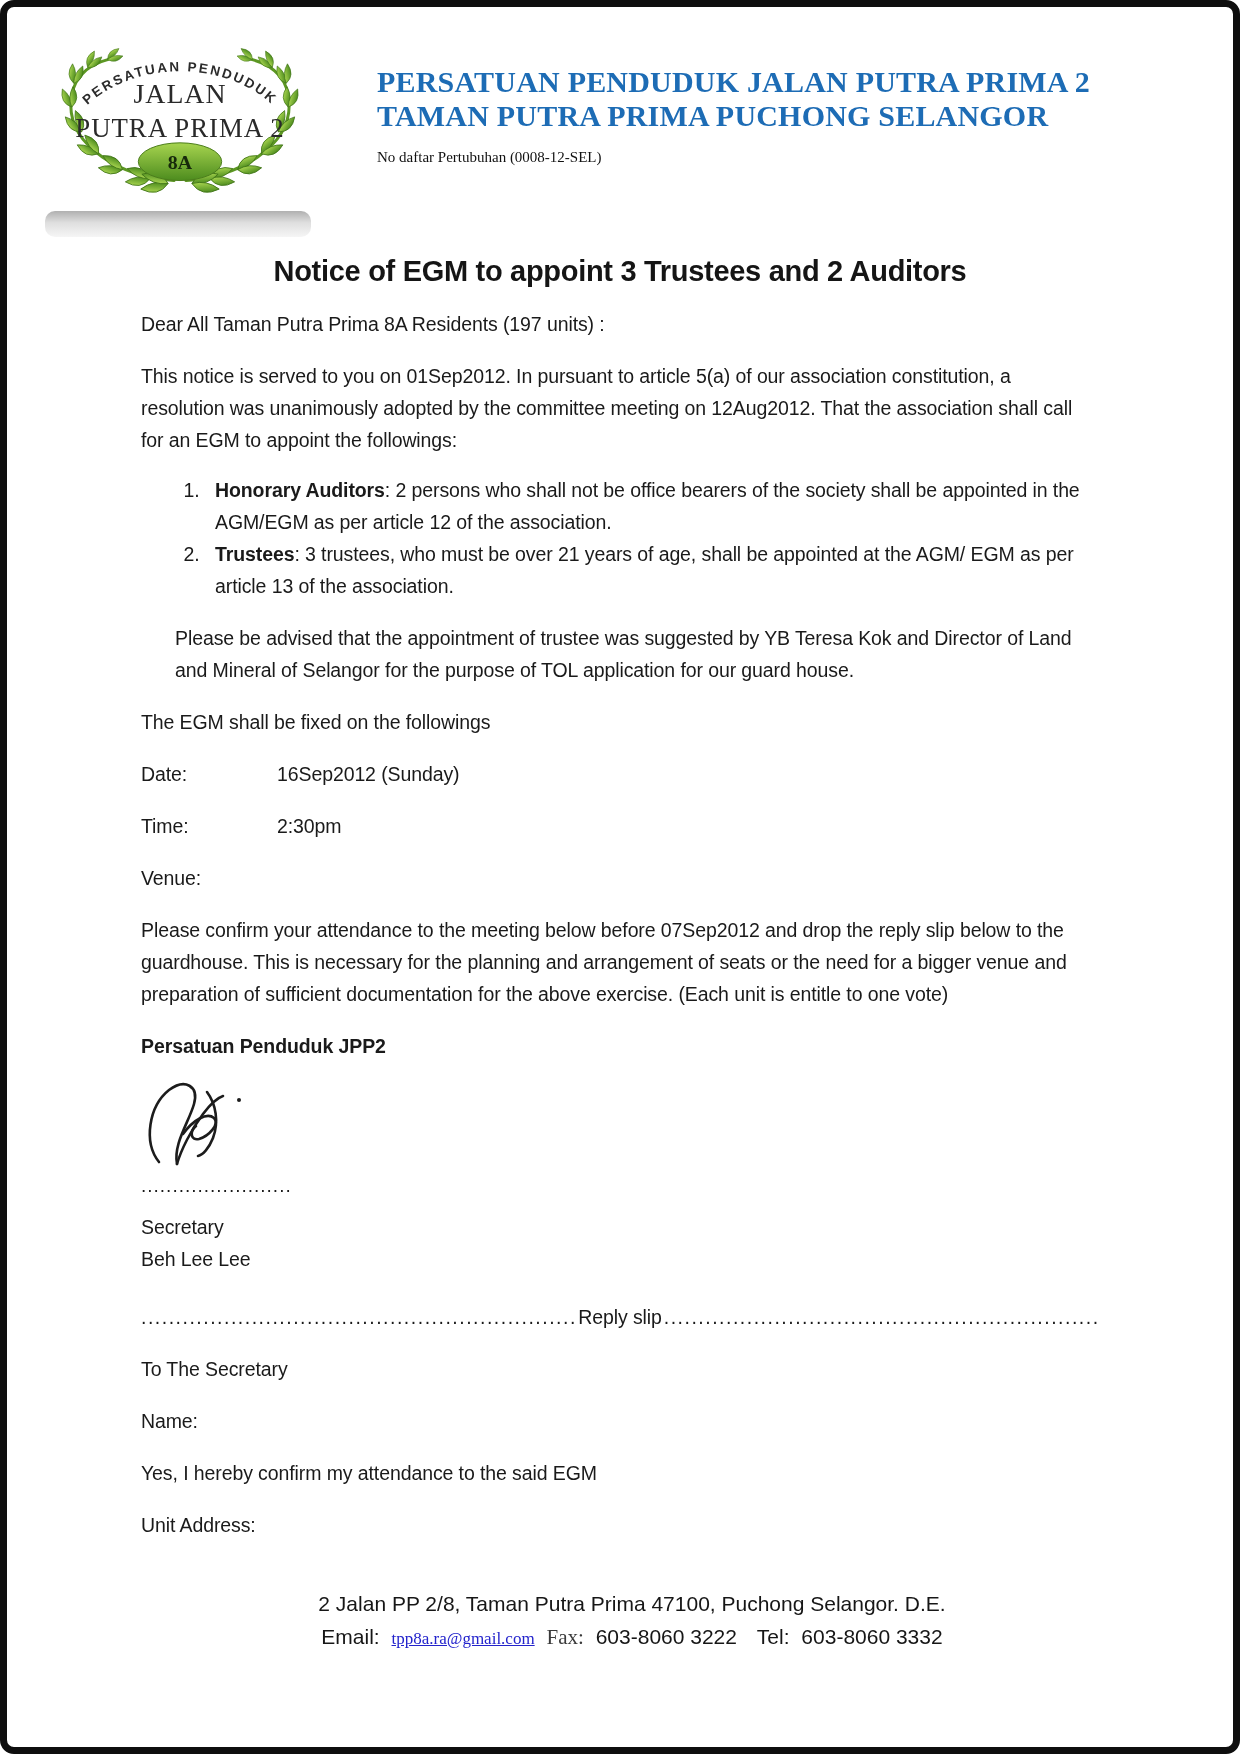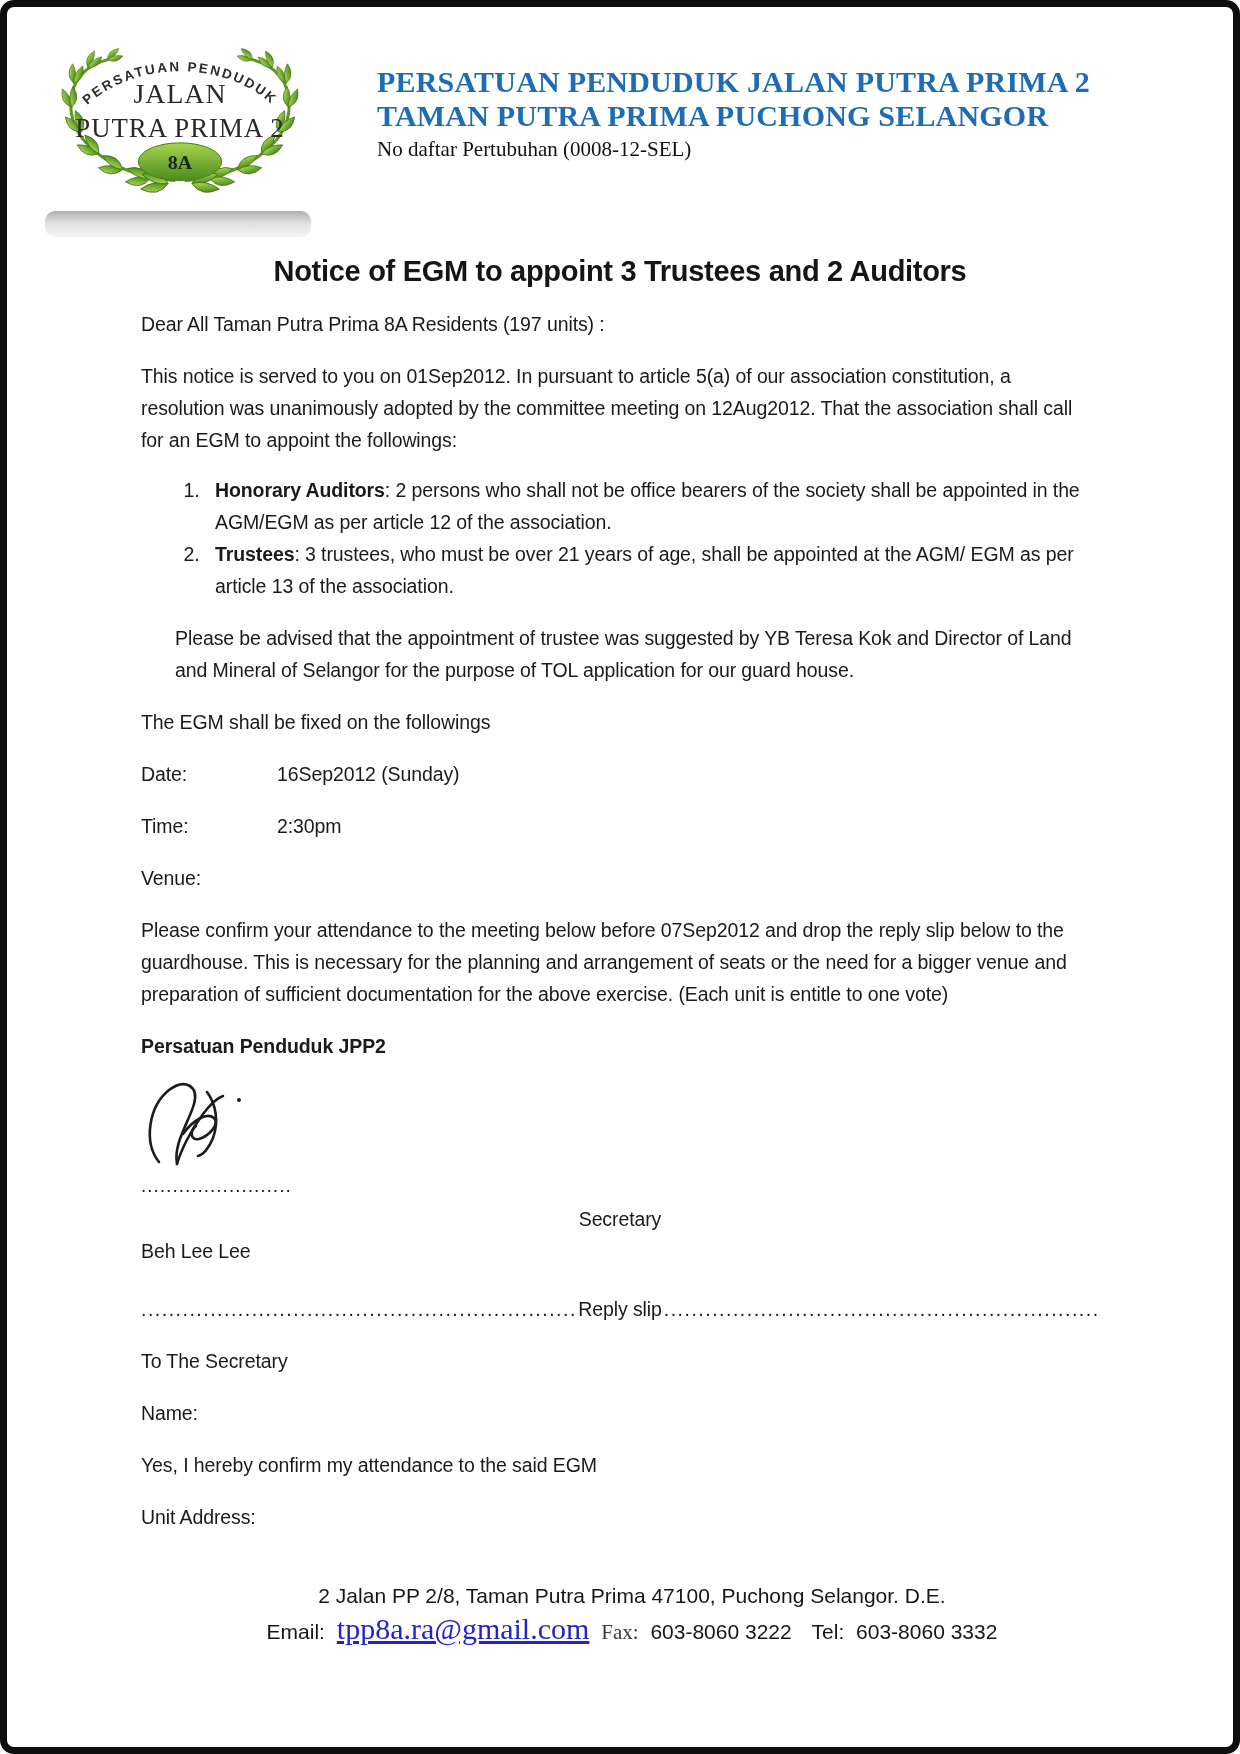--- a/index.html
+++ b/index.html
@@ -20,50 +20,50 @@
   .logo-reflection {
     width:266px; height:26px; margin:2px 0 0 4px;
     background:linear-gradient(180deg,#a2a2a2 0%, #d9d9d9 45%, #f4f4f4 100%);
     border-radius:10px; opacity:.85;
   }
   .org-block { margin-left:58px; padding-top:32px; }
   .org-name {
     font-family:"Liberation Serif", serif; font-weight:bold;
     color:#1d6cb5; font-size:30px; line-height:34px; letter-spacing:.2px;
   }
-  .org-reg { font-family:"Liberation Serif", serif; font-size:21px; color:#111; margin-top:4px; }
+  .org-reg { font-family:"Liberation Serif", serif; font-size:15px; color:#111; margin-top:16px; }
   
   .doc-title {
     text-align:center; font-size:29px; font-weight:bold;
     margin-top:18px; letter-spacing:-.3px; color:#151515;
   }
   
   .content { padding:0 134px; font-size:19.5px; line-height:32px; letter-spacing:-.1px; }
   .content p { margin-top:20px; }
   ol.egm-list { margin:18px 0 0 38px; padding-left:26px; }
   ol.egm-list li { padding-left:10px; line-height:32px; }
   .indented { margin-left:34px; }
   .bold { font-weight:bold; }
   .detail-row { display:flex; margin-top:20px; }
   .detail-label { width:136px; flex:0 0 auto; }
   .detail-value { flex:1; }
   .org-sign { font-weight:bold; margin-top:22px; }
   
   .signature-block { margin-top:16px; }
   .sig-dots { width:152px; overflow:hidden; white-space:nowrap; letter-spacing:1px; line-height:14px; font-size:19px; }
-  .sig-role { margin-top:10px;text-align:center; }
+  .sig-role { margin-top:18px; }
   
   .reply-line { display:flex; align-items:baseline; margin-top:26px; }
   .dots { flex:1 1 auto; overflow:hidden; white-space:nowrap; letter-spacing:1.5px; }
   .reply-label { flex:0 0 auto; padding:0 2px; }
   
   .footer { margin-top:46px; text-align:center; font-size:21px; line-height:33px; color:#161616;padding-left:24px; }
   .email-link {
     color:#2323cc; text-decoration:underline; cursor:pointer;
-    font-family:"Liberation Serif", serif; font-size:30px;
+    font-family:"Liberation Serif", serif; font-size:17px;
   }
   .fax-label { font-family:"Liberation Serif", serif; color:#3a3a3a; }
   .sp { display:inline-block; width:14px; }
   .sp-sm { display:inline-block; width:6px; }
 </style>
 </head>
 <body>
 
 <div class="page">
 

